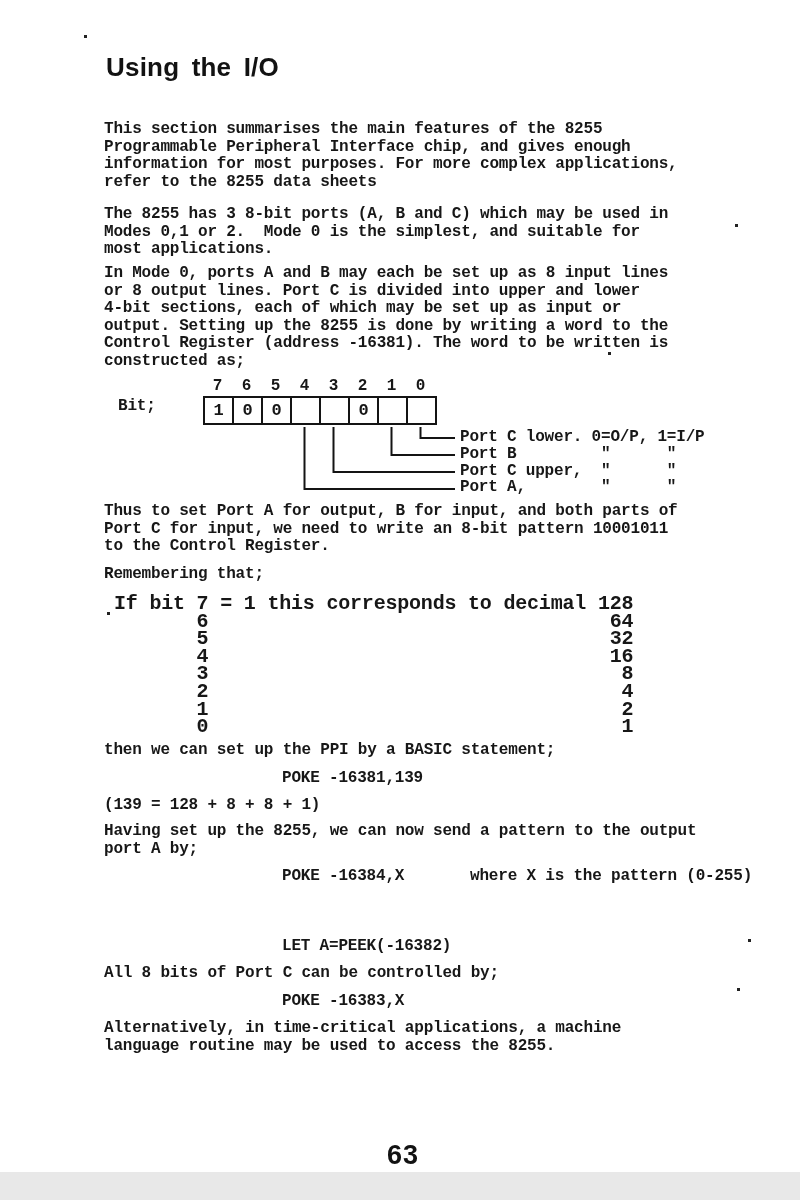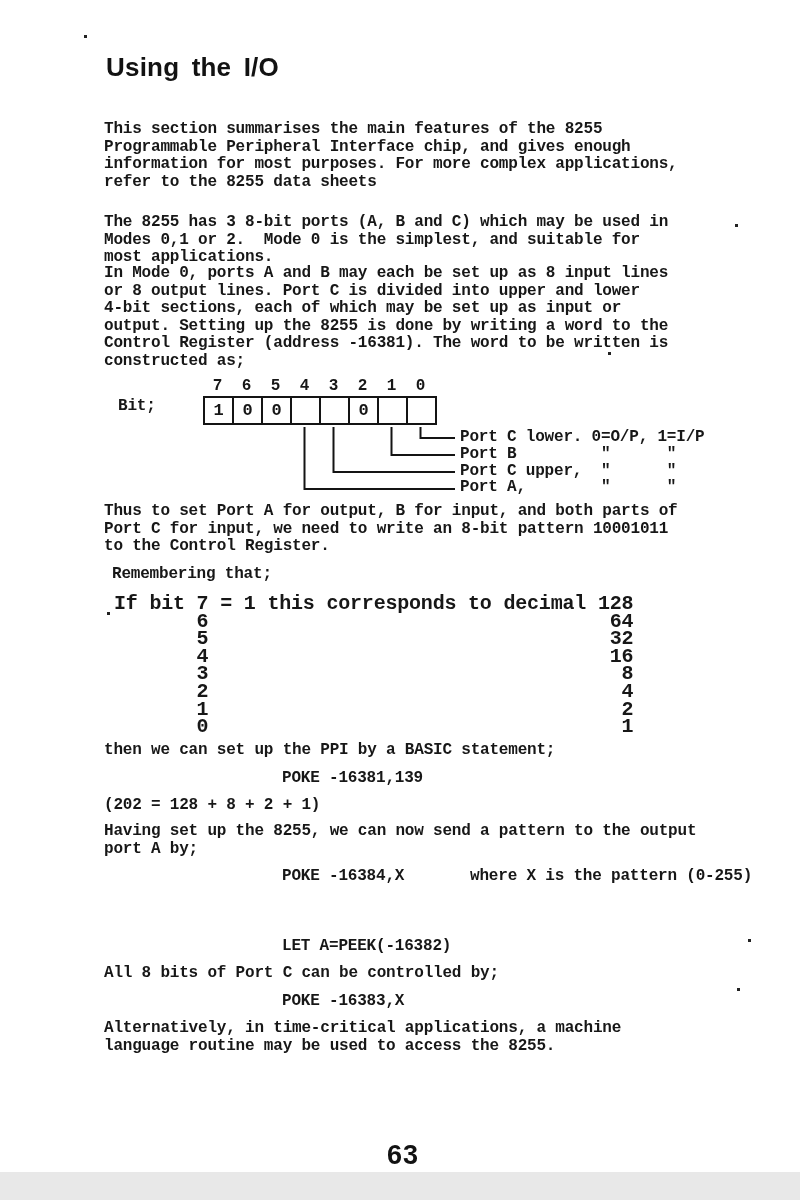--- a/index.html
+++ b/index.html
@@ -104,21 +104,21 @@
 
 <div class="page">
 
   <div class="title">Using the I/O</div>
 
   <div class="t" style="left:104px; top:121px;">This section summarises the main features of the 8255
 Programmable Peripheral Interface chip, and gives enough
 information for most purposes. For more complex applications,
 refer to the 8255 data sheets</div>
 
-  <div class="t" style="left:104px; top:206px;margin-top:8px;">The 8255 has 3 8-bit ports (A, B and C) which may be used in
+  <div class="t" style="left:104px; top:206px;">The 8255 has 3 8-bit ports (A, B and C) which may be used in
 Modes 0,1 or 2.  Mode 0 is the simplest, and suitable for
 most applications.</div>
 
   <div class="t" style="left:104px; top:265px;">In Mode 0, ports A and B may each be set up as 8 input lines
 or 8 output lines. Port C is divided into upper and lower
 4-bit sections, each of which may be set up as input or
 output. Setting up the 8255 is done by writing a word to the
 Control Register (address -16381). The word to be written is
 constructed as;</div>
 
@@ -155,38 +155,38 @@
     <div>Port C lower. 0=O/P, 1=I/P</div>
     <div>Port B         "      "</div>
     <div>Port C upper,  "      "</div>
     <div>Port A,        "      "</div>
   </div>
 
   <div class="t" style="left:104px; top:503px;">Thus to set Port A for output, B for input, and both parts of
 Port C for input, we need to write an 8-bit pattern 10001011
 to the Control Register.</div>
 
-  <div class="t" style="left:112px; top:566px;text-align:right;">Remembering that;</div>
+  <div class="t" style="left:104px; top:566px;text-align:right;">Remembering that;</div>
 
   <div class="bittable">
     <div>If bit 7 = 1 this corresponds to decimal 128</div>
     <div>       6                                  64</div>
     <div>       5                                  32</div>
     <div>       4                                  16</div>
     <div>       3                                   8</div>
     <div>       2                                   4</div>
     <div>       1                                   2</div>
     <div>       0                                   1</div>
   </div>
 
   <div class="t" style="left:104px; top:742px;">then we can set up the PPI by a BASIC statement;</div>
 
   <div class="t" style="left:282px; top:770px;">POKE -16381,139</div>
 
-  <div class="t" style="left:104px; top:797px;">(202 = 128 + 8 + 2 + 1)</div>
+  <div class="t" style="left:104px; top:797px;">(139 = 128 + 8 + 8 + 1)</div>
 
   <div class="t" style="left:104px; top:823px;">Having set up the 8255, we can now send a pattern to the output
 port A by;</div>
 
   <div class="t" style="left:282px; top:868px;">POKE -16384,X       where X is the pattern (0-255)</div>
 
 
   <div class="t" style="left:282px; top:938px;text-align:right;">LET A=PEEK(-16382)</div>
 
   <div class="t" style="left:104px; top:965px;">All 8 bits of Port C can be controlled by;</div>

